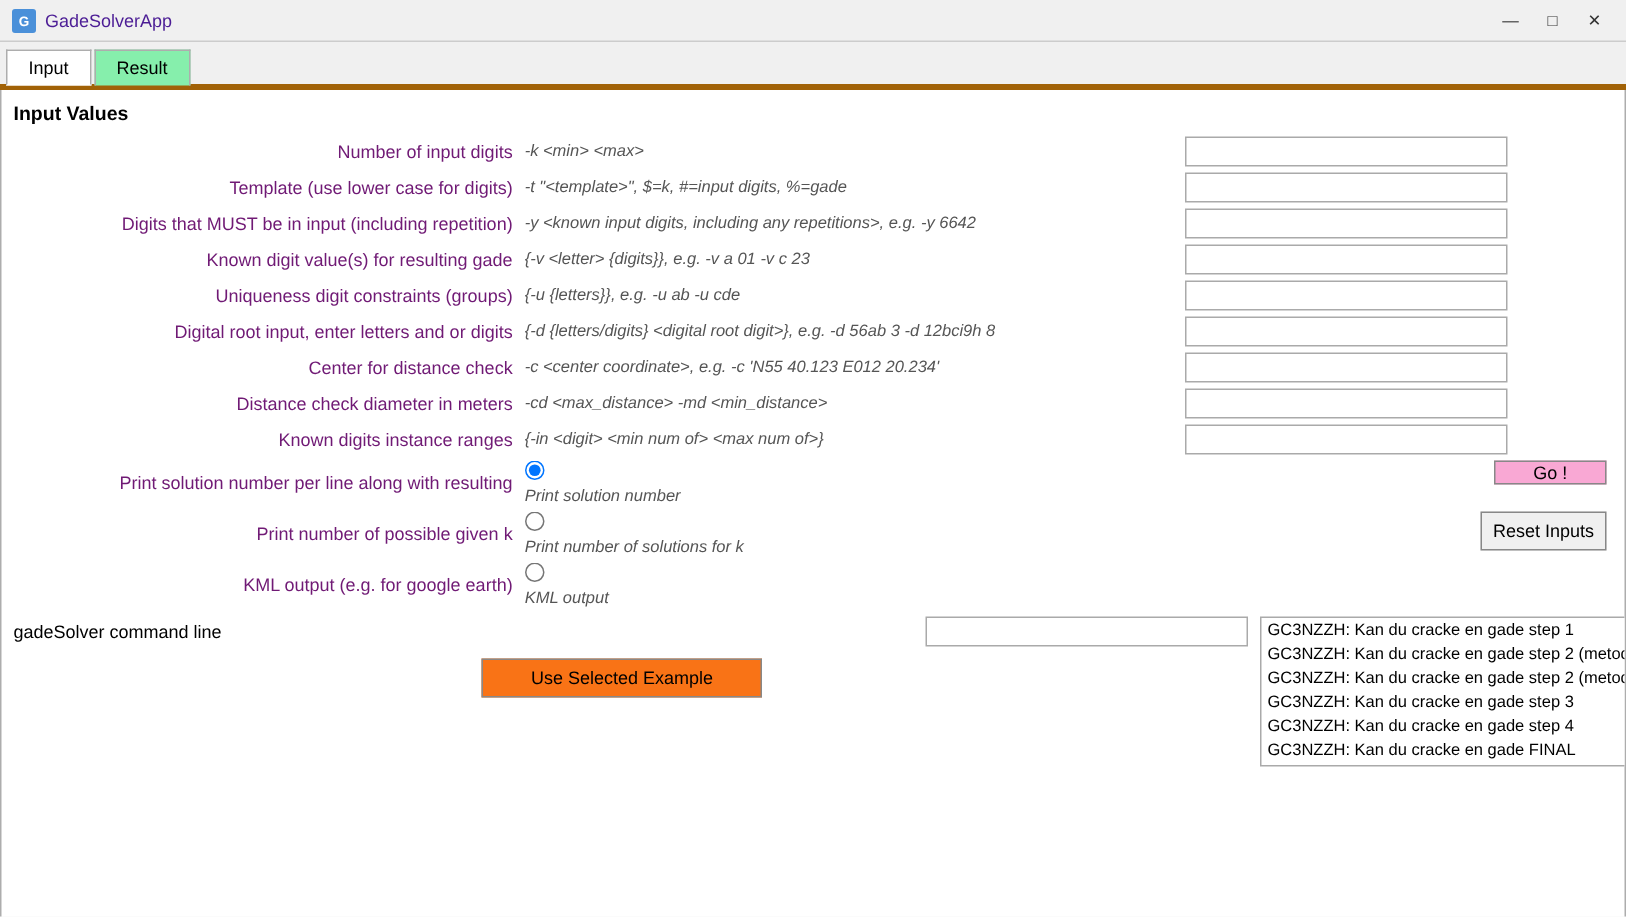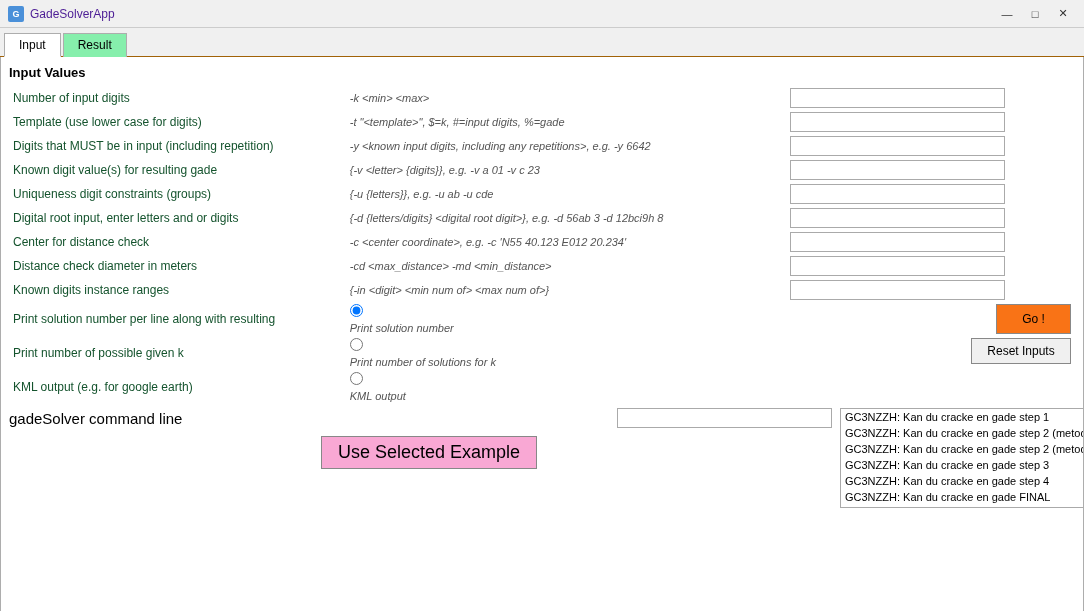--- a/index.html
+++ b/index.html
@@ -46,21 +46,21 @@
       cursor: pointer;
       display: flex; align-items: center; justify-content: center;
       font-size: 11px;
       color: #333;
     }
 
     .tabs {
       display: flex;
       background: #f0f0f0;
       padding: 4px 0 0 4px;
-      border-bottom: 1px solid #a16207;
+      border-bottom: 4px solid #a16207;
     }
     .tab {
       padding: 4px 14px;
       border: 1px solid #adadad;
       background: #86efac;
       cursor: pointer;
       font-size: 12px;
       margin-right: 2px;
       border-bottom: none;
       position: relative;
@@ -91,21 +91,22 @@
       width: 100%;
       border-collapse: collapse;
     }
     .form-table tr td {
       padding: 2px 4px;
       vertical-align: middle;
       font-size: 12px;
     }
     .form-table td:nth-child(1) {
       width: 260px;
-      color: #14532d;
+      color: #701a75;
+      text-align: right;
     }
     .form-table td:nth-child(2) {
       width: 340px;
       color: #555;
       font-style: italic;
       font-size: 11px;
     }
     .form-table td:nth-child(3) {
       width: 220px;
     }
@@ -124,38 +125,38 @@
       display: flex;
       align-items: flex-start;
       gap: 5px;
       flex-direction: column;
     }
     .radio-label input[type=radio] {
       margin: 0;
     }
     .use-example-btn {
       align-self: center;
-      padding: 5px 16px;
+      padding: 5px 32px;
+      background: #f97316;
+      border: 1px solid #888;
+      cursor: pointer;
+      font-size: 12px;
+      margin-top: 4px;
+      margin-left: 120px;
+    }
+    .go-btn {
+      width: 75px;
+      height: 16px;
       background: #f9a8d4;
       border: 1px solid #888;
       cursor: pointer;
-      font-size: 18px;
-      margin-top: 4px;
-      margin-left: 120px;
-    }
-    .go-btn {
-      width: 75px;
-      height: 30px;
-      background: #f97316;
-      border: 1px solid #888;
-      cursor: pointer;
       font-size: 12px;
     }
     .reset-btn {
-      width: 100px;
+      width: 84px;
       height: 26px;
       background: #f0f0f0;
       border: 1px solid #888;
       cursor: pointer;
       font-size: 12px;
     }
 
     .examples-list {
       width: 430px;
       height: 100px;
@@ -274,21 +275,21 @@
         </label>
       </td>
     </tr>
   </tbody>
     </table>
 
   <div style="display:flex; align-items:flex-start; margin-top:4px; gap:0;">
 
     <div style="flex:1; display:flex; flex-direction:column; gap:4px;">
       <div style="display:flex; align-items:center; gap:4px;">
-        <span style="width:260px; font-size:15px;">gadeSolver command line</span>
+        <span style="width:260px; font-size:12px;">gadeSolver command line</span>
         <span style="width:340px;"></span>
         <input class="text-input" style="width: 215px;" type="text">
       </div>
       <div style="display:flex; gap:4px; margin-left:312px;">
         <button class="use-example-btn" style="margin-left:0;">Use Selected Example</button>
       </div>
     </div>
 
     <div style="width:430px; margin-left:8px;">
       <div class="examples-list" id="examples-list">

